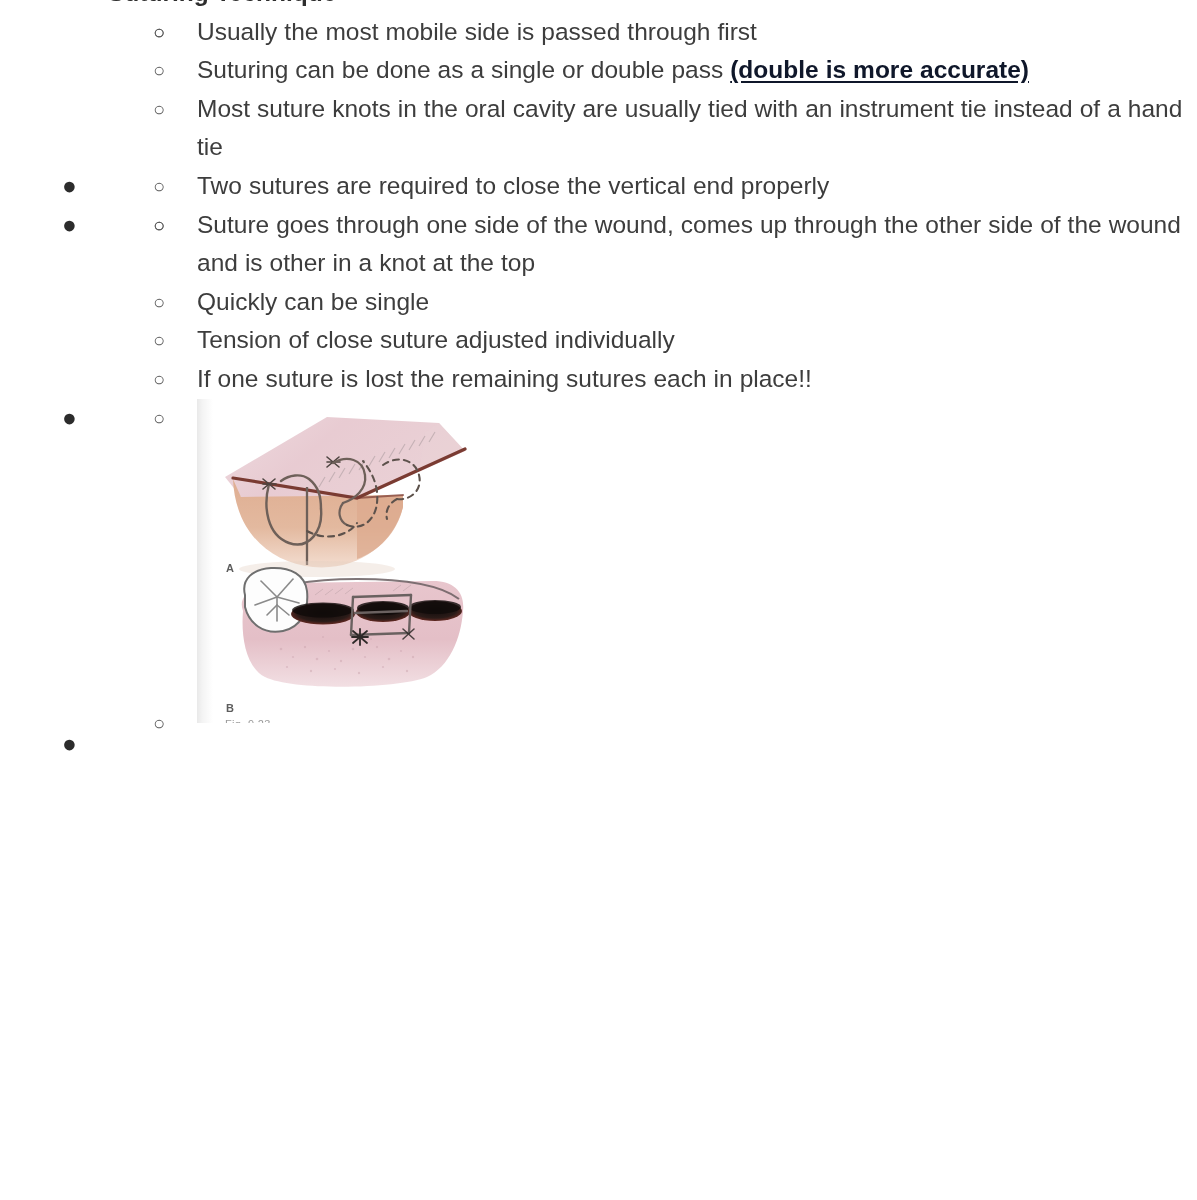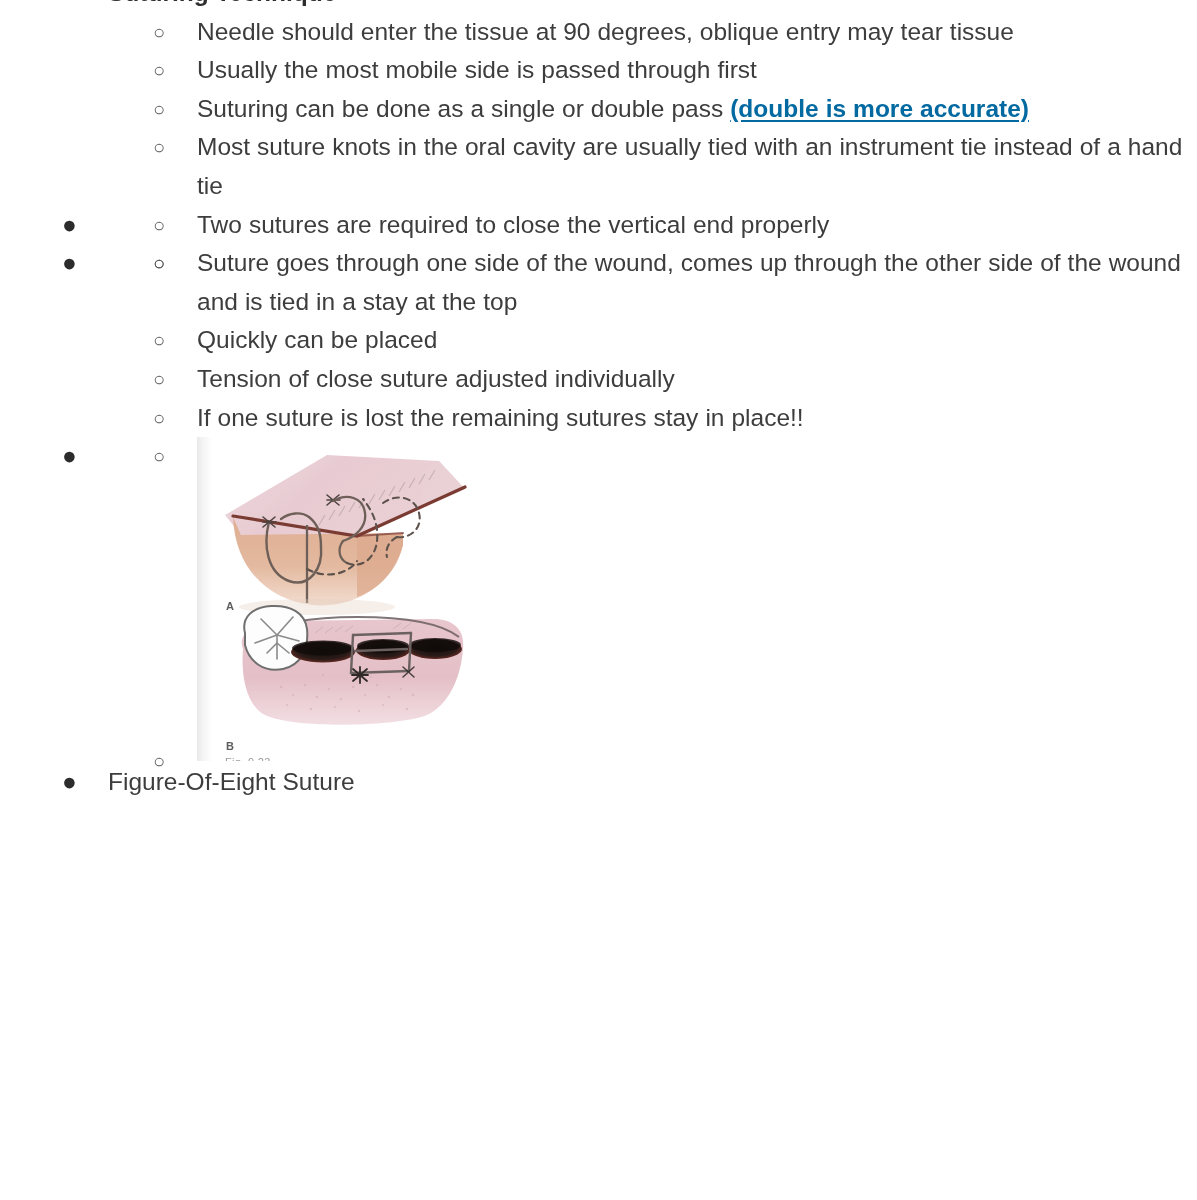--- a/index.html
+++ b/index.html
@@ -75,21 +75,21 @@
     text-align: left;
   }
 
   .txt { display: inline; }
 
   .bold { font-weight: bold; color: #2e2e2e; }
   .bold-underline {
     font-weight: bold;
     text-decoration: underline;
     text-underline-offset: 3px;
-    color: #0369a1;
+    color: #0f172a;
     text-align: center;
   }
 
   
   .clipped-first {
     margin-top: -26px;
   }
 
   
   .figure-row {
@@ -151,21 +151,20 @@
 <div id="page">
   <div class="doc-list">
 
     <div class="li lvl1 clipped-first">
       <span class="bullet">●</span>
       <span class="txt bold">Suturing Technique</span>
     </div>
 
     <div class="li lvl2">
       <span class="bullet">○</span>
-      <span class="txt">Needle should enter the tissue at 90 degrees, oblique entry may tear tissue</span>
     </div>
 
     <div class="li lvl2">
       <span class="bullet">○</span>
       <span class="txt">Usually the most mobile side is passed through first</span>
     </div>
 
     <div class="li lvl2">
       <span class="bullet">○</span>
       <span class="txt">Suturing can be done as a single or double pass </span><span class="txt bold-underline">(double is more accurate)</span>
@@ -188,36 +187,36 @@
     <div class="li lvl1">
       <span class="bullet">●</span>
     </div>
 
     <div class="li lvl2">
       <span class="bullet">○</span>
     </div>
 
     <div class="li lvl2">
       <span class="bullet">○</span>
-      <span class="txt">Suture goes through one side of the wound, comes up through the other side of the wound and is tied in a stay at the top</span>
-    </div>
-
-    <div class="li lvl2">
-      <span class="bullet">○</span>
-      <span class="txt">Quickly can be placed</span>
+      <span class="txt">Suture goes through one side of the wound, comes up through the other side of the wound and is other in a knot at the top</span>
+    </div>
+
+    <div class="li lvl2">
+      <span class="bullet">○</span>
+      <span class="txt">Quickly can be single</span>
     </div>
 
     <div class="li lvl2">
       <span class="bullet">○</span>
       <span class="txt">Tension of close suture adjusted individually</span>
     </div>
 
     <div class="li lvl2">
       <span class="bullet">○</span>
-      <span class="txt">If one suture is lost the remaining sutures stay in place!!</span>
+      <span class="txt">If one suture is lost the remaining sutures each in place!!</span>
     </div>
 
     <div class="li lvl1">
       <span class="bullet">●</span>
     </div>
 
     <div class="li lvl2">
       <span class="bullet">○</span>
     </div>
 
@@ -397,17 +396,16 @@
         </svg>
 
         <span class="panel-label panel-a">A</span>
         <span class="panel-label panel-b">B</span>
         <span class="fig-caption">Fig. 9.23</span>
       </div>
     </div>
 
     <div class="li lvl1">
       <span class="bullet">●</span>
-      <span class="txt">Figure-Of-Eight Suture</span>
     </div>
 
   </div>
 </div>
 
 </body></html>

